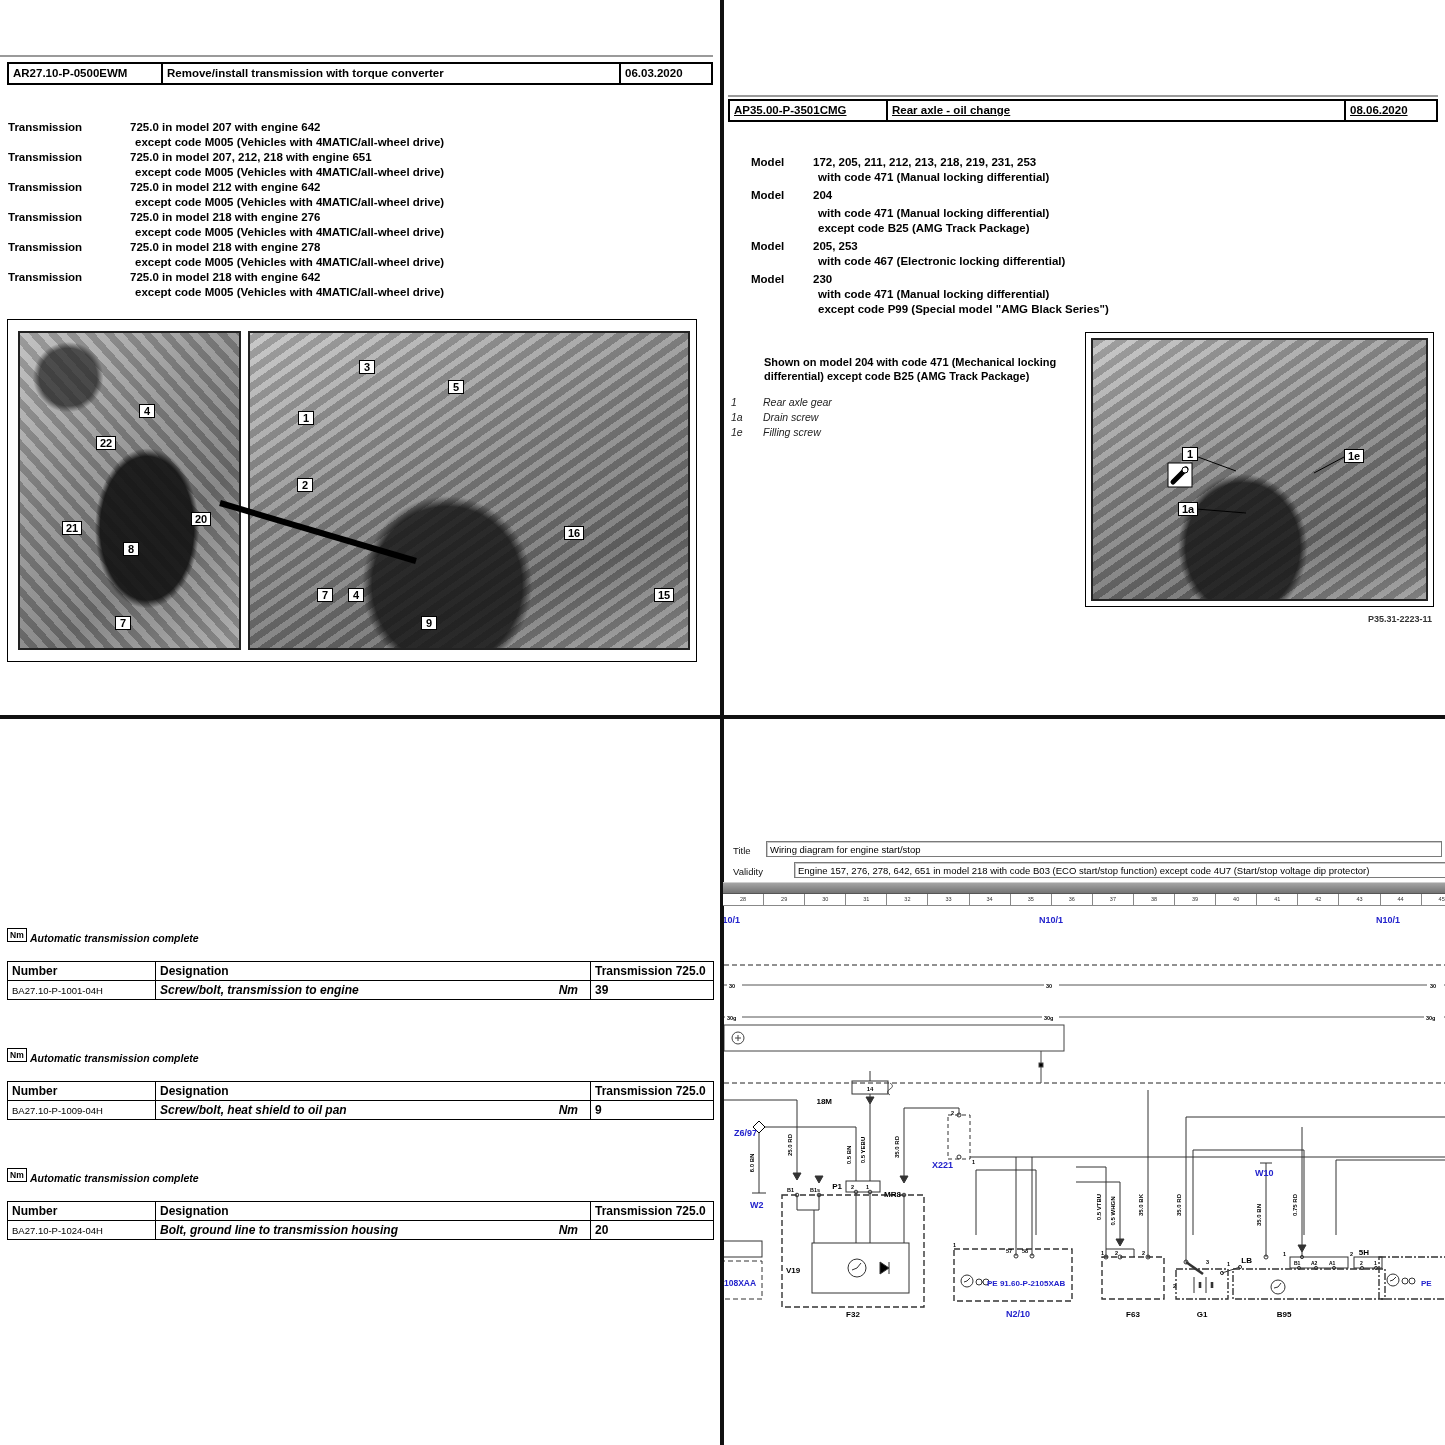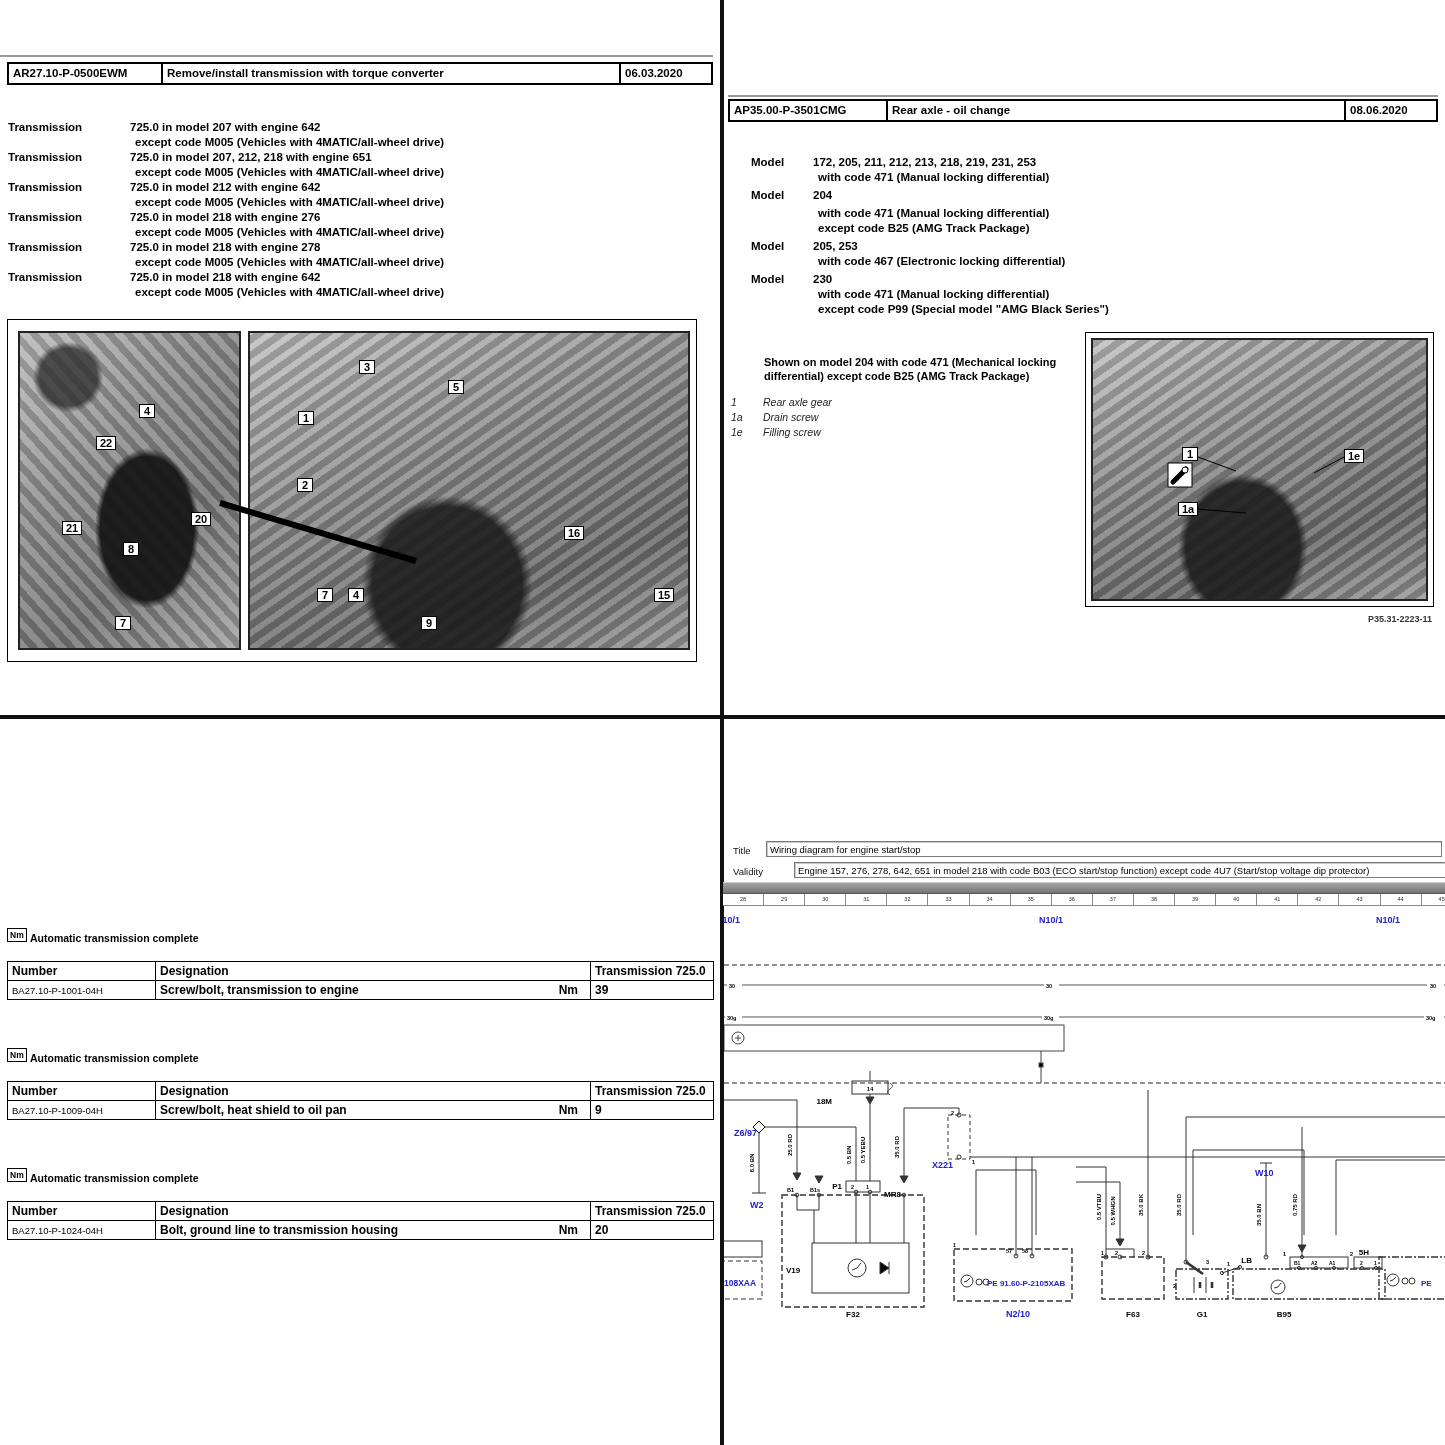--- a/index.html
+++ b/index.html
@@ -36,26 +36,26 @@
      background:
        radial-gradient(ellipse at 45% 80%, rgba(25,25,25,.85) 0 22%, rgba(25,25,25,0) 25%),
        repeating-linear-gradient(-35deg, rgba(255,255,255,.12) 0 6px, rgba(0,0,0,.18) 6px 13px),
        linear-gradient(160deg,#c2c2c2 0%,#8a8a8a 45%,#6e6e6e 75%,#9b9b9b 100%);}
   .callout{position:absolute;background:#fff;border:1px solid #000;font-weight:bold;
            font-size:11px;line-height:12px;padding:0 3px;min-width:8px;text-align:center;}
   .photo-caption{position:absolute;font-size:9px;color:#333;font-weight:bold;}
   
   .nm-badge{position:absolute;left:0;top:0;border:1px solid #000;font-size:8.5px;font-weight:bold;
             padding:1px 2px;background:#fff;}
-  .nm-heading{position:absolute;left:23px;top:4px;font-size:10.5px;font-weight:bold;}
+  .nm-heading{position:absolute;left:23px;top:4px;font-size:10.5px;font-weight:bold;font-style:italic;}
   table.tq{border-collapse:collapse;width:706px;table-layout:fixed;}
   table.tq td{border:1px solid #000;height:18px;padding:0 4px;overflow:hidden;white-space:nowrap;}
   table.tq .hd{font-weight:bold;font-size:12px;}
   .num-cell{font-size:9.5px;font-weight:normal;}
-  .desig{display:flex;justify-content:space-between;font-size:12px;font-weight:bold;}
+  .desig{display:flex;justify-content:space-between;font-size:12px;font-weight:bold;font-style:italic;}
   .desig .unit{padding-right:8px;font-weight:bold;}
   .val-cell{font-size:12px;font-weight:bold;}
   
   .fld-label{position:absolute;font-size:9.5px;color:#111;}
   .fld-input{position:absolute;height:14px;background:#fff;border:1px solid #7a7a7a;
              box-shadow:inset 1px 1px 0 #c9c9c9;font-family:"Liberation Sans",sans-serif;
              font-size:9.5px;padding:0 3px;color:#000;}
   .toolbar{position:absolute;background:linear-gradient(#a5a5a5,#6f6f6f);border-top:1px solid #cfcfcf;}
   .ruler{position:absolute;display:flex;overflow:hidden;background:#fff;border-top:1px solid #555;border-bottom:1px solid #888;}
   .ruler .cell{flex:0 0 40.1px;border-right:1px solid #888;font-size:5.5px;color:#333;
@@ -142,21 +142,21 @@
         <span class="callout" style="left: 290px; top: 91px;">1</span>
         <span class="callout" style="left: 289px; top: 158px;">2</span>
         <span class="callout" style="left: 556px; top: 206px;">16</span>
         <span class="callout" style="left: 646px; top: 268px;">15</span>
         <span class="callout" style="left: 309px; top: 268px;">7</span>
         <span class="callout" style="left: 340px; top: 268px;">4</span>
         <span class="callout" style="left: 413px; top: 296px;">9</span>
       </div>
   </div>
 
-  <div class="doc-header" style="left:728px;top:99px;width:706px;">
+  <div class="doc-header" style="left:728px;top:99px;width:706px;text-decoration:underline;">
     <div class="cell" style="width:148px;">AP35.00-P-3501CMG</div>
     <div class="cell" style="flex:1;">Rear axle - oil change</div>
     <div class="cell" style="width:82px;">08.06.2020</div>
   </div>
 
   <div class="abs" style="left:731px;top:155px;width:700px;margin-left:20px;">
     <div class="tr-model">
       <span class="mlabel">Model</span>
       <span>
           <span style="display:block">172, 205, 211, 212, 213, 218, 219, 231, 253</span>

